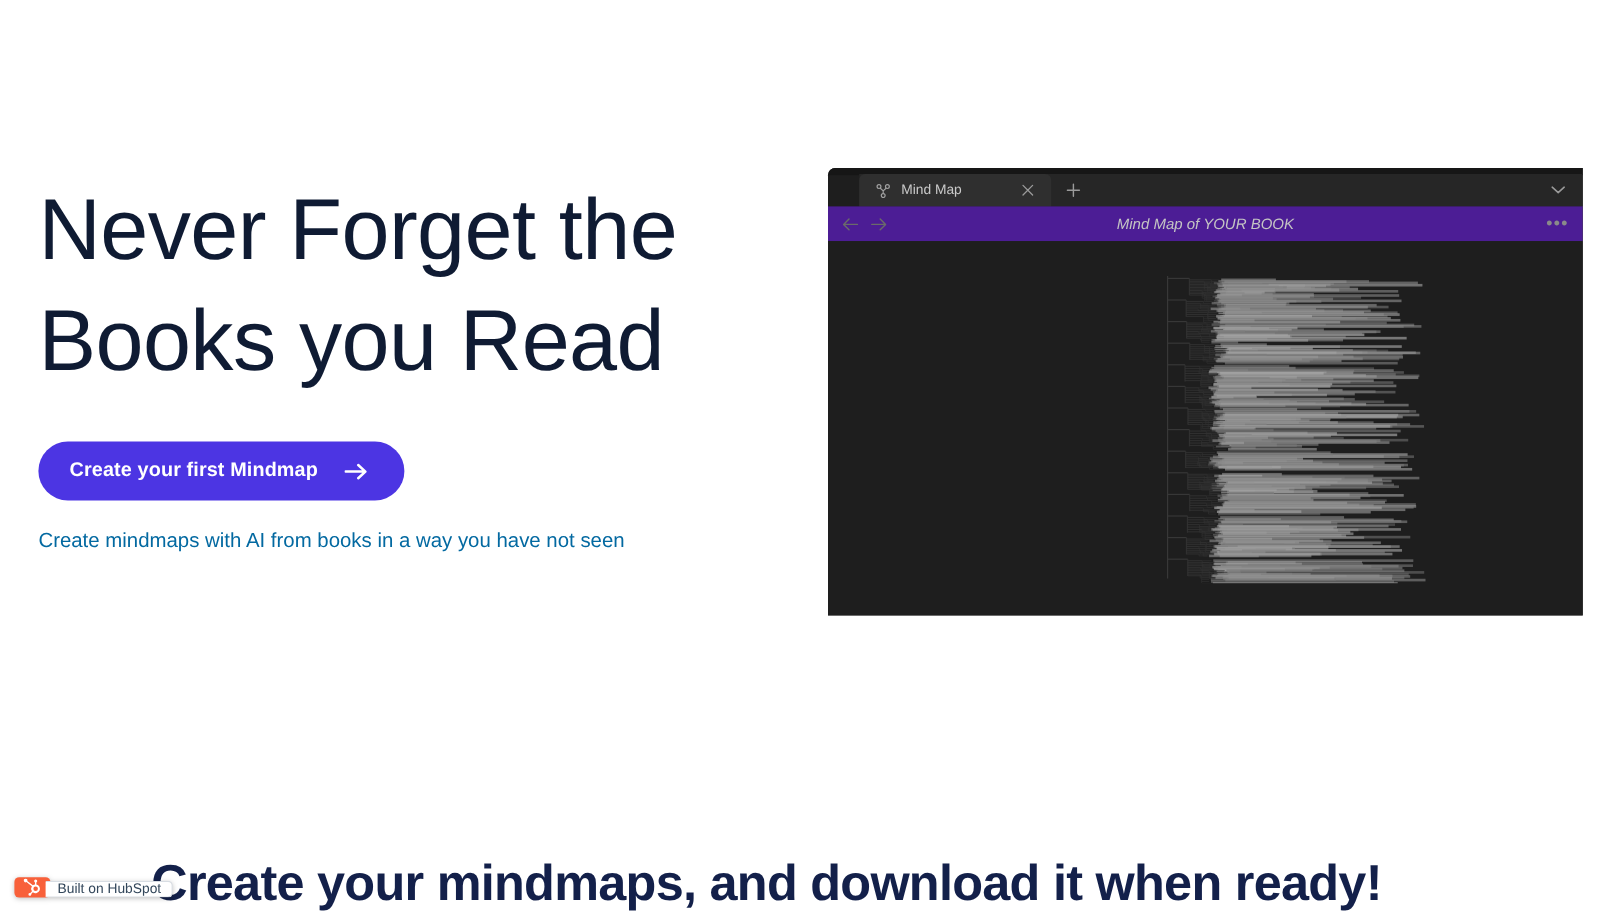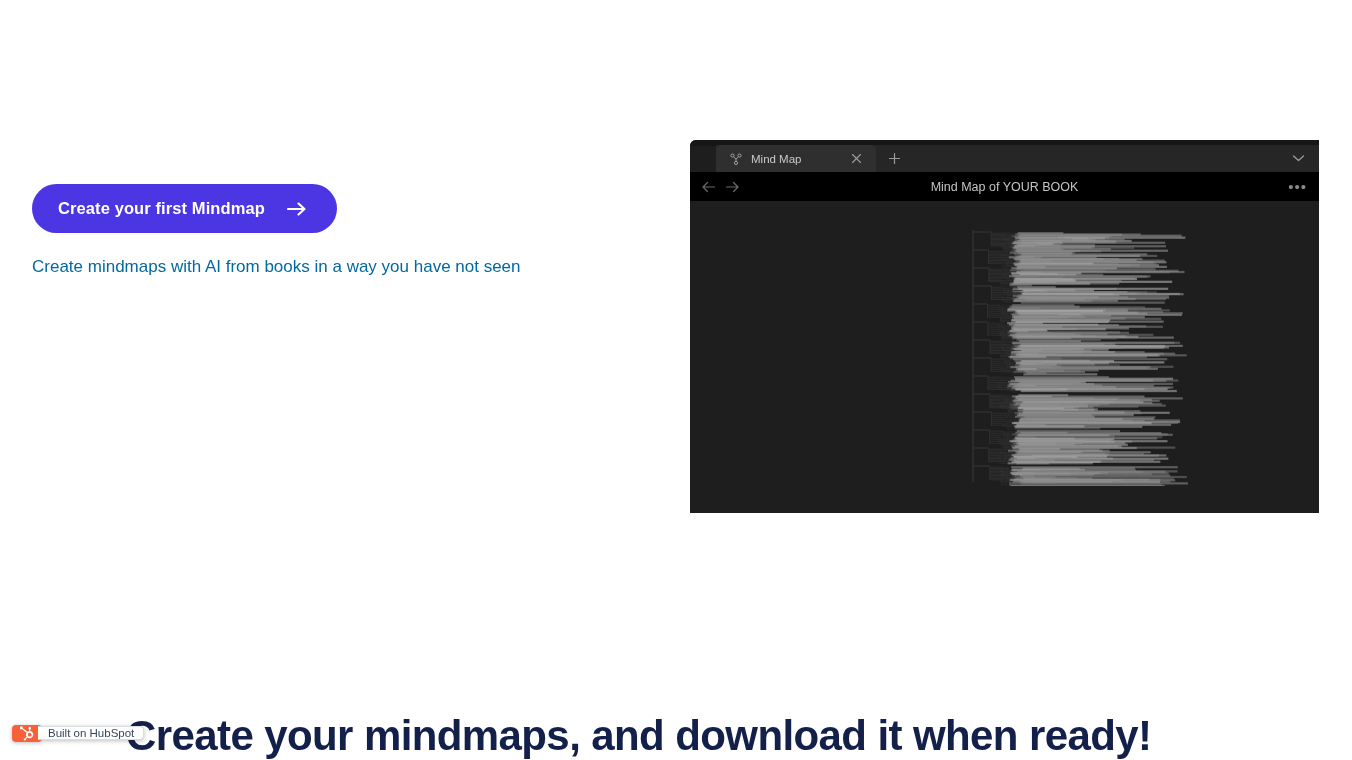--- a/index.html
+++ b/index.html
@@ -133,21 +133,22 @@
   }
 
   .toolbar {
     position: absolute;
     left: 0; top: 32px; right: 0;
     height: 29px;
     display: flex;
     align-items: center;
     padding: 0 12px;
     box-sizing: border-box;
-    background: #000000;
+    background: #4c1d95;
+    font-style: italic;
   }
   .nav-arrows { display: flex; gap: 9px; }
   .nav-arrow {
     color: #6a6a6a;
     display: inline-flex;
     cursor: pointer;
   }
   .doc-title {
     position: absolute;
     left: 0; right: 0;
@@ -211,21 +212,21 @@
     color: #13204a;
     white-space: nowrap;
   }
 
   
   .hubspot-badge {
     position: absolute;
     left: 12px;
     bottom: 12px;
     display: flex;
-    align-items: center;
+    align-items: flex-end;
     height: 30px;
     cursor: pointer;
     filter: drop-shadow(0 1px 2px rgba(0,0,0,0.25));
   }
   .hubspot-logo {
     width: 30px;
     background: #f8603a;
     border-radius: 4px;
     display: flex;
     align-items: center;
@@ -242,20 +243,22 @@
     margin-left: -4px;
     font-size: 11.5px;
     color: #33475b;
     white-space: nowrap;
   }
 </style>
 </head>
 <body>
 
 <div class="hero-left">
+  <h1 class="hero-headline">Never Forget the
+Books you Read</h1>
 
   <div class="cta-wrap">
     <button class="cta-button">
       <span>Create your first Mindmap</span>
       <span class="arrow-icon">
         <svg width="20" height="16" viewBox="0 0 20 16" fill="none">
           <path d="M1 8h16M11.5 2.5L17.5 8l-6 5.5" stroke="#ffffff" stroke-width="2.1" stroke-linecap="round" stroke-linejoin="round"></path>
         </svg>
       </span>
     </button>

